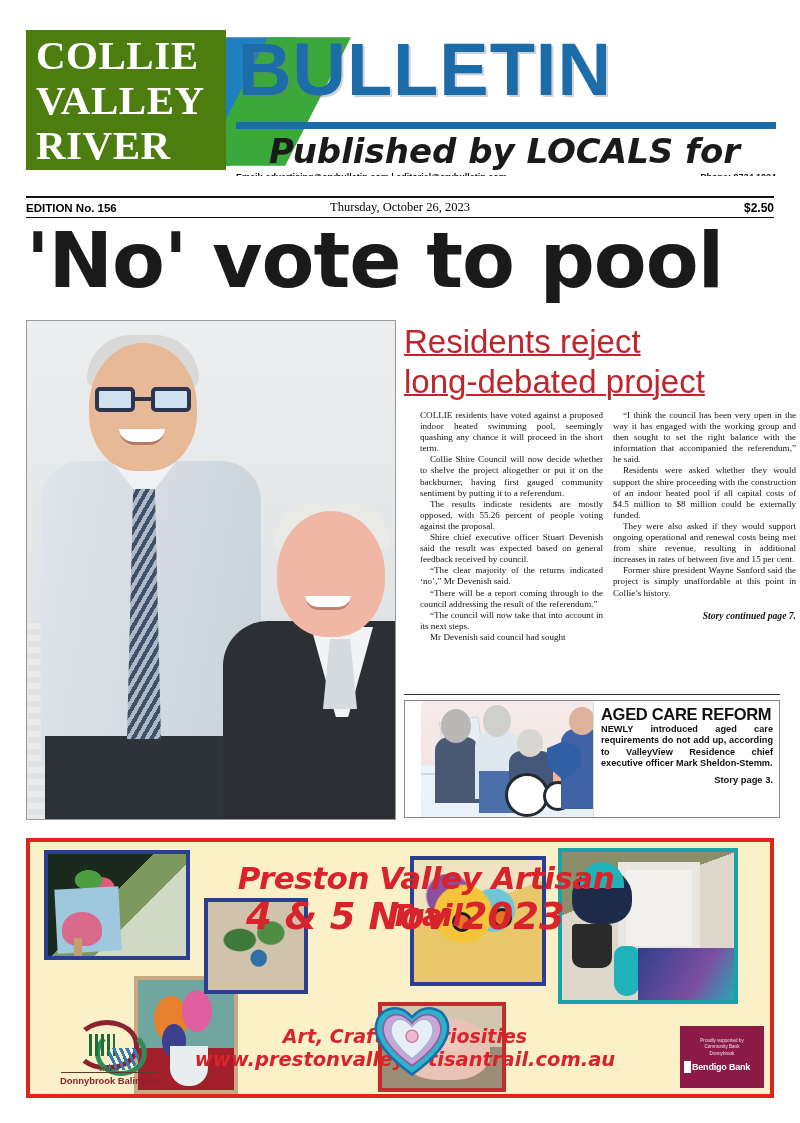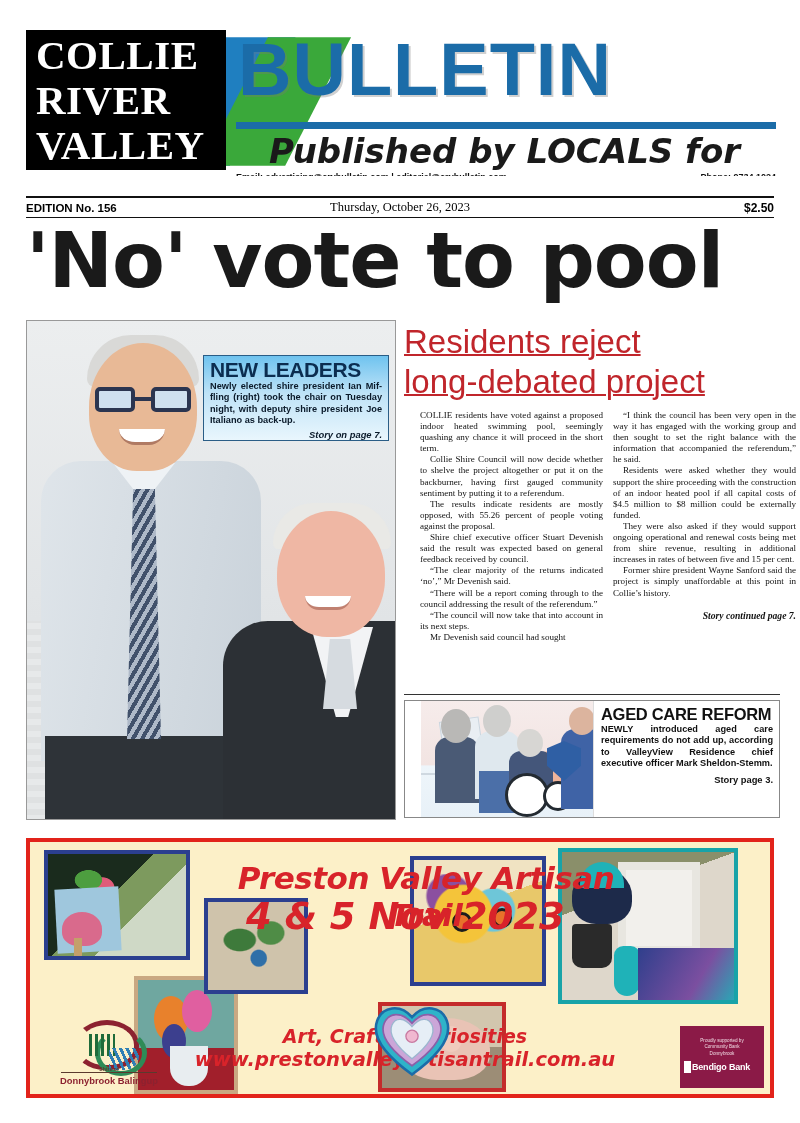--- a/index.html
+++ b/index.html
@@ -8,21 +8,21 @@
     background: #ffffff;
     font-family: "Liberation Sans", sans-serif;
     overflow: hidden;
   }
   .page { position: relative; width: 800px; height: 1123px; padding: 0; }
 
   
   .masthead { position: relative; width: 800px; height: 176px; overflow: hidden; background:#fff; }
   .mh-left {
     position:absolute; left:26px; top:30px; width:200px; height:140px;
-    background:#000000; overflow:hidden; z-index:3;
+    background:#4d7c0f; overflow:hidden; z-index:3;
   }
   .mh-left .title-line {
     color:#fff; font-family:"Liberation Serif", serif; font-weight:bold;
     font-size:41px; line-height:45px; letter-spacing:0.5px;
     padding-left:10px; text-align:left;
   }
   .mh-left .title-line:first-child { padding-top:3px; }
   .mh-blue-stripe {
     position:absolute; left:150px; top:30px; width:260px; height:143px; z-index:1;
   }
@@ -234,22 +234,22 @@
 
   <div class="masthead">
     <svg class="mh-blue-stripe" width="300" height="148" viewBox="0 0 300 148">
       <polygon points="0,148 76,0 168,0 92,148" fill="#1f7fc0"></polygon>
       <polygon points="60,148 136,0 232,0 156,148" fill="#3aa83a"></polygon>
       <polygon points="-20,148 40,0 86,0 26,148" fill="#111111"></polygon>
     </svg>
 
     <div class="mh-left">
       <div class="title-line">COLLIE</div>
+      <div class="title-line">VALLEY</div>
       <div class="title-line">RIVER</div>
-      <div class="title-line">VALLEY</div>
     </div>
 
     <div class="mh-title">BULLETIN</div>
     <div class="mh-rule"></div>
     <div class="mh-sub">Published by LOCALS for LOCALS</div>
     <div class="mh-contact">
       <span class="email">Email: advertising@crvbulletin.com | editorial@crvbulletin.com</span>
       <span>Phone: 9734 1024</span>
     </div>
   </div>
@@ -281,25 +281,20 @@
       </div>
     <div class="man1-smile"></div>
 
     <div class="man2-suit"></div>
     <div class="man2-shirt"></div>
     <div class="man2-tie2"></div>
     <div class="man2-hair"></div>
     <div class="man2-head"></div>
     <div class="man2-smile"></div>
 
-    <div class="caption-box">
-      <div class="caption-title">NEW LEADERS</div>
-      <div class="caption-text">Newly elected shire president Ian Mif-fling (right) took the chair on Tuesday night, with deputy shire president Joe Italiano as back-up.</div>
-      <div class="caption-story">Story on page 7.</div>
-    </div>
   </div>
 
   <div class="subhead">
     <span>Residents reject</span><br>
     <span>long-debated project</span>
   </div>
 
   <div class="article">
     <div class="col">
       <p class="lead">COLLIE residents have voted against a proposed indoor heated swimming pool, seemingly quashing any chance it will proceed in the short term.</p>

